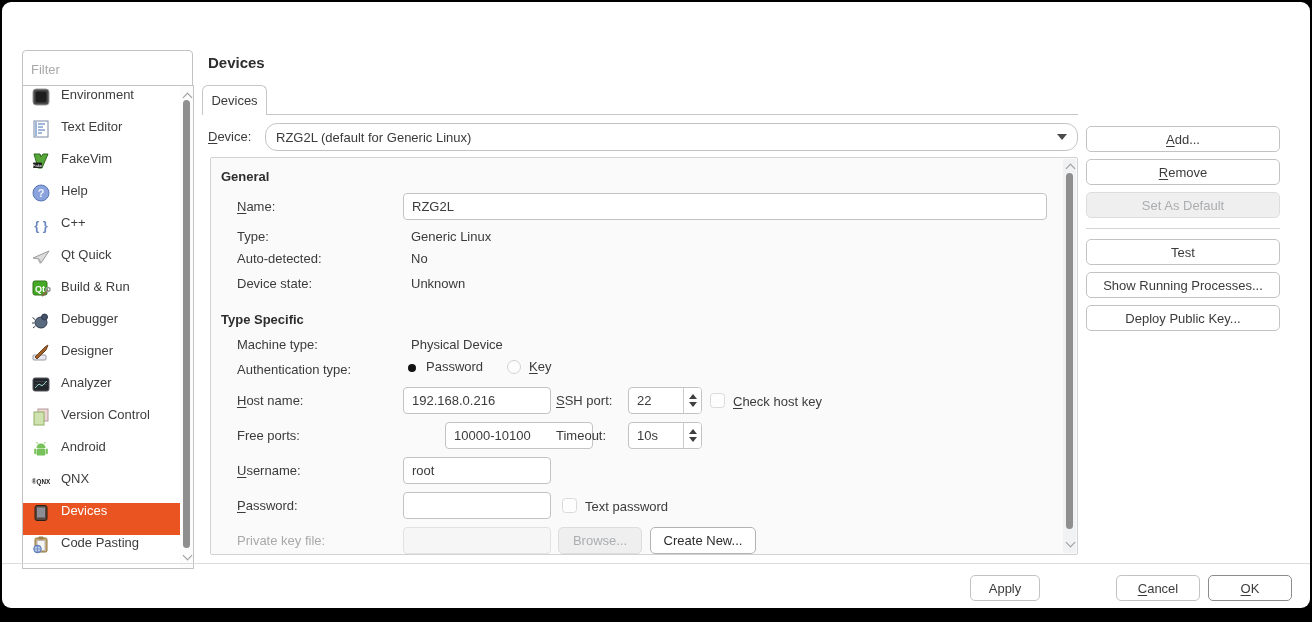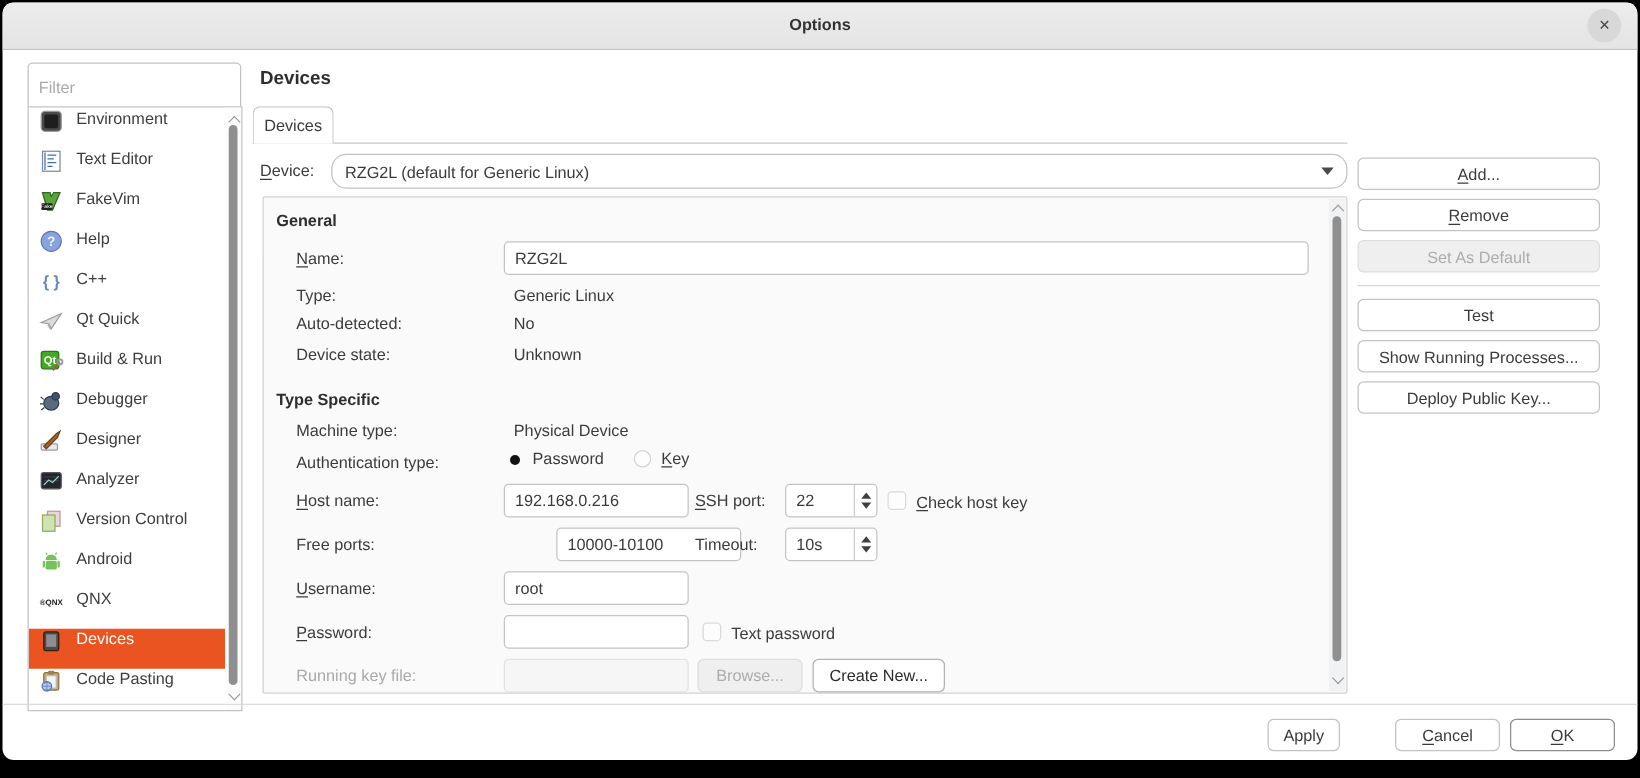--- a/index.html
+++ b/index.html
@@ -100,26 +100,20 @@
     border:1px solid #dadada;background:#fdfdfd;box-sizing:border-box}
   .inline-row{position:absolute;display:flex;align-items:center}
 
   .footer-line{position:absolute;left:0;top:561px;width:100%;height:1px;background:#dcdcdc}
 </style>
 </head>
 <body>
 
 <div class="dialog">
 
-  <div class="titlebar">
-    <div class="title">Options</div>
-    <div class="close-btn">
-      <span>×</span>
-    </div>
-  </div>
 
   <input class="text filter" type="text" placeholder="Filter" style="">
   <div class="listbox">
     <div id="sidebar-list">
         <div class="side-item">
           <span class="sicon">
             <svg viewBox="0 0 20 20">
               <rect x="2" y="2" width="16" height="16" rx="3" fill="#4a4a4a" stroke="#9a9a9a"></rect>
               <rect x="4.5" y="4.5" width="11" height="11" rx="1.5" fill="#1e1e1e"></rect>
             </svg>
@@ -349,28 +343,28 @@
   </div>
 
   <div class="label" style="left:235px;top:461px"><u>U</u>sername:</div>
   <input class="text" type="text" style="left: 401px; top: 455px; width: 148px; height: 27px;" value="root">
 
   <div class="label" style="left:235px;top:496px"><u>P</u>assword:</div>
   <input class="text" type="text" style="left: 401px; top: 490px; width: 148px; height: 27px;" value="">
   <span class="checkbox" style="position:absolute;left:560px;top:496px" id="chk-showpass"></span>
   <div class="label" style="left:583px;top:497px">Text password</div>
 
-  <div class="label disabled-text" style="left:235px;top:531px">Running key file:</div>
+  <div class="label disabled-text" style="left:235px;top:531px">Private key file:</div>
   <input class="text" type="text" disabled="" style="left: 401px; top: 525px; width: 148px; height: 27px;" value="">
   <button class="btn" disabled="" style="position:absolute;left:556px;top:525px;width:84px;height:27px">Browse...</button>
   <button class="btn" style="position:absolute;left:648px;top:525px;width:106px;height:27px;border-color:#b3b3b3;color:#2c2c2c">Create New...</button>
 
   <div class="vscroll" style="left:1061px;top:157px;bottom:55px;background:#f1f2f4">
     <span class="chev up" style="top:6px"></span>
     <div class="thumb" style="top:14px;height:356px"></div>
     <span class="chev down" style="bottom:7px"></span>
   </div>
 
   <div class="footer-line"></div>
-  <button class="btn fbtn" style="left:1012px;width:58px">Apply</button>
+  <button class="btn fbtn" style="left:968px;width:70px">Apply</button>
   <button class="btn fbtn" style="left:1114px;width:84px"><u>C</u>ancel</button>
   <button class="btn fbtn" style="left:1206px;width:84px;border-color:#8c8c8c"><u>O</u>K</button>
 </div>
 
 </body></html>

